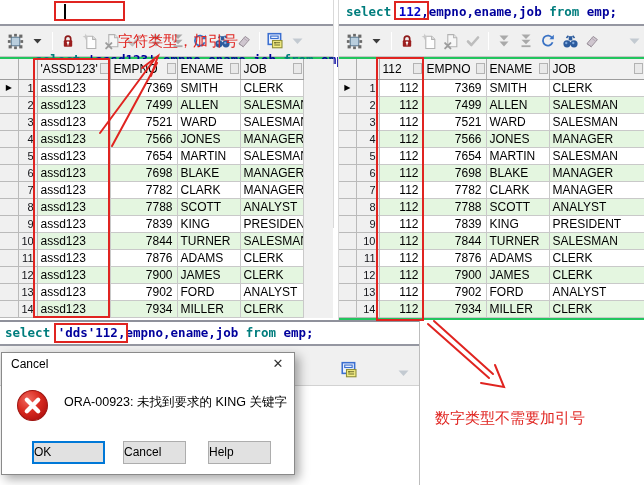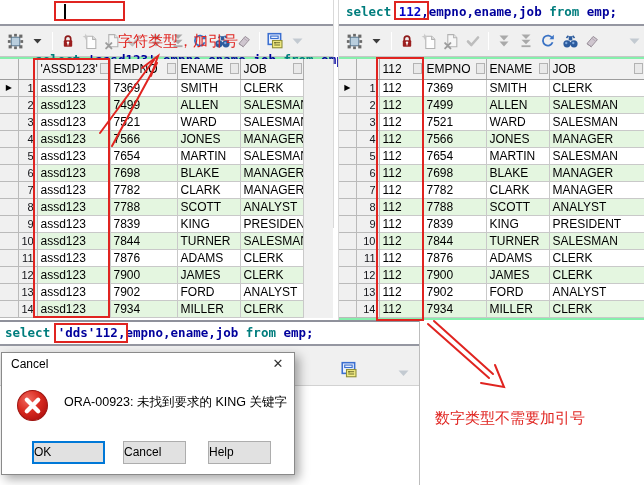--- a/index.html
+++ b/index.html
@@ -1,19 +1,19 @@
 <!DOCTYPE html>
 <html><head>
 <meta charset="utf-8">
 <style>
   *{box-sizing:border-box;margin:0;padding:0}
   body{margin:0;background:#fff}
   #app{position:relative;width:644px;height:485px;background:#fff;overflow:hidden;
        font-family:"Liberation Sans",sans-serif;color:#000}
-  .panel{position:absolute;background:#86efac}
+  .panel{position:absolute;background:#22c55e}
   #p-left{left:0;top:0;width:334px;height:228px;border-right:1px solid #d9d9d9}
   #p-right{left:338px;top:0;width:306px;height:320px;border-left:1px solid #d9d9d9}
   #p-bottom{left:0;top:320px;width:420px;height:165px;background:#fff;
             border-top:2px solid #8f919b;border-right:1px solid #bdbdbd}
   .sqlrow{position:relative;height:26px;border-bottom:2px solid #9597a1;background:#fff;
           font-family:"DejaVu Sans Mono",monospace;font-size:12.5px;font-weight:bold;
           line-height:24px;white-space:pre;padding-left:5px}
   #p-right .sqlrow{padding-left:7px}
   #p-bottom .sqlrow{height:24px;line-height:22px}
   .tk-kw{color:#007d7d}.tk-id{color:#00009c}.tk-str{color:#00009c}.tk-num{color:#0000c8}
@@ -31,21 +31,21 @@
         font-weight:normal;text-align:left}
   .grid th{background:#f1f1f1;border-right-color:#aeaeae;border-bottom-color:#9d9d9d;
         height:20px;position:relative;padding-right:12px}
   .grid th .hsq{position:absolute;right:1px;top:4px;width:9px;height:11px;
         background:#e9e9e9;border:1px solid #b3b3b3}
   .grid th.mk,.grid th.num{padding:0}
   .grid td.mk,.grid td.num{background:#f0f0f0;border-right-color:#bababa;border-bottom-color:#bababa}
   .grid td.num{text-align:right;font-size:11px;padding-right:3px;color:#15151a}
   .grid td.mk{text-align:center;font-size:8px;padding:0;color:#000}
   .grid tbody tr:nth-child(even) td.data{background:#e4f6e0}
-  .grid td.r{padding-right:4px}
+  .grid td.r{text-align:right;padding-right:4px}
   .btoolbar{position:relative;height:40px;background:#f0f0f0;border-bottom:1px solid #d2d2d2}
   .babs{position:absolute}
   
   .hbox{position:absolute;border:2px solid #e02420;z-index:30;pointer-events:none}
   .rednote{position:absolute;color:#e02420;font-size:15px;z-index:40;white-space:nowrap}
   #arrows{position:absolute;left:0;top:0;width:644px;height:485px;z-index:35;pointer-events:none}
   
   #dlg{position:absolute;left:1px;top:352px;width:294px;height:123px;background:#fff;
        border:1px solid #8a8a8a;box-shadow:4px 4px 10px rgba(0,0,0,.35);z-index:50}
   .dtitle{height:22px;line-height:22px;padding-left:9px;font-size:12px;color:#000}

